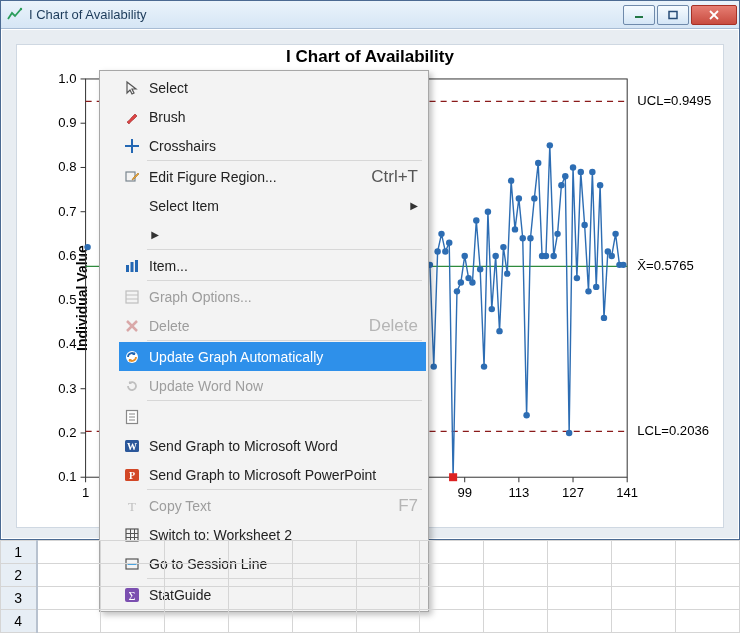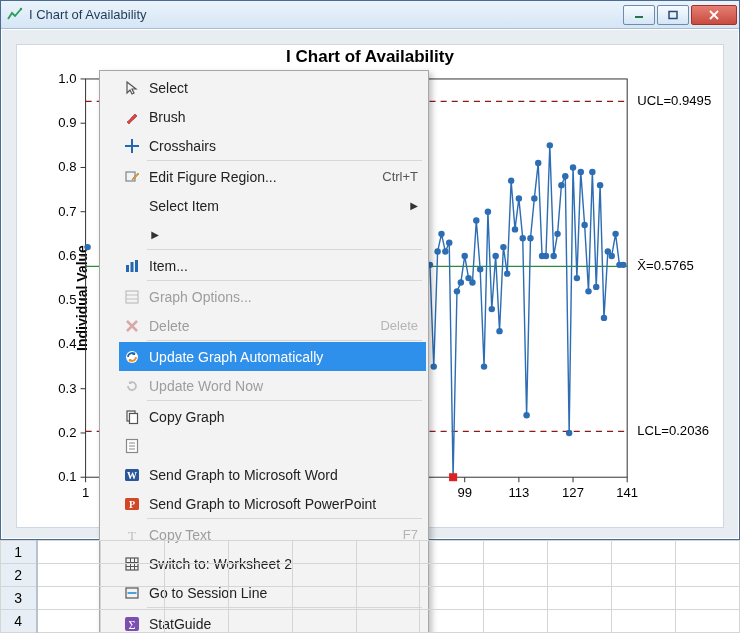--- a/index.html
+++ b/index.html
@@ -22,21 +22,21 @@
   .plot-wrap { position: relative; flex: 1; }
   svg.plot { position: absolute; inset: 0; width: 100%; height: 100%; }
 
   
   .ctx-menu { position: absolute; left: 99px; top: 70px; width: 330px; background: #f3f3f3; border: 1px solid #a7a7a7; box-shadow: 3px 3px 6px rgba(0,0,0,.25); padding: 2px; font-size: 14px; color: #222; }
   .ctx-row { display: flex; align-items: center; height: 29px; padding: 0 8px 0 2px; position: relative; margin-left: 17px; }
   .ctx-row.sep::after { content: ""; position: absolute; left: 28px; right: 4px; bottom: -1px; height: 1px; background: #d7d7d7; }
   .ctx-row.sep { margin-bottom: 2px; }
   .ctx-icon { width: 22px; height: 22px; margin-right: 6px; display: inline-flex; align-items: center; justify-content: center; font-size: 14px; }
   .ctx-label { flex: 1; white-space: nowrap; }
-  .ctx-accel { color: #555; font-size: 13px; margin-left: 10px; }
+  .ctx-accel { color: #555; font-size: 17px; margin-left: 10px; }
   .ctx-arrow { width: 10px; text-align: right; font-size: 10px; color: #333; }
   .ctx-row.disabled { color: #9d9d9d; }
   .ctx-row.disabled .ctx-accel { color: #b5b5b5; }
   .ctx-row.selected { background: #2e90ea; color: #fff; align-items: center; }
 
   
   .sheet { position: absolute; left: 0; top: 540px; width: 740px; height: 93px; }
   .sheet table { border-collapse: collapse; width: 100%; height: 100%; table-layout: fixed; }
   .sheet td { border: 1px solid #d5d5d5; height: 23px; }
   .sheet td.rh { width: 36px; text-align: center; background: #e7eef5; border-right: 2px solid #b8c2cf; }
@@ -271,29 +271,20 @@
         <svg width="16" height="16" viewBox="0 0 16 16">
           <path d="M4 8a4 4 0 1 0 1.2-2.8" fill="none" stroke="#bfbfbf" stroke-width="1.8"></path>
           <path d="M5 3l0 3 3 0z" fill="#bfbfbf"></path>
         </svg>
       </span>
       <span class="ctx-label">Update Word Now</span>
     </div>
     <div class="ctx-row">
       <span class="ctx-icon">
         <svg width="16" height="16" viewBox="0 0 16 16">
-          <rect x="3" y="2" width="8" height="10" fill="none" stroke="#555" stroke-width="1.2"></rect>
-          <rect x="5.5" y="4.5" width="8" height="10" fill="#fff" stroke="#555" stroke-width="1.2"></rect>
-        </svg>
-      </span>
-      <span class="ctx-label">Copy Graph</span>
-    </div>
-    <div class="ctx-row">
-      <span class="ctx-icon">
-        <svg width="16" height="16" viewBox="0 0 16 16">
           <rect x="2.5" y="1.5" width="11" height="13" fill="#fff" stroke="#888" stroke-width="1.2"></rect>
           <line x1="5" y1="5" x2="11" y2="5" stroke="#888"></line>
           <line x1="5" y1="8" x2="11" y2="8" stroke="#888"></line>
           <line x1="5" y1="11" x2="11" y2="11" stroke="#888"></line>
         </svg>
       </span>
     </div>
     <div class="ctx-row">
       <span class="ctx-icon">
         <svg width="16" height="16" viewBox="0 0 16 16">

